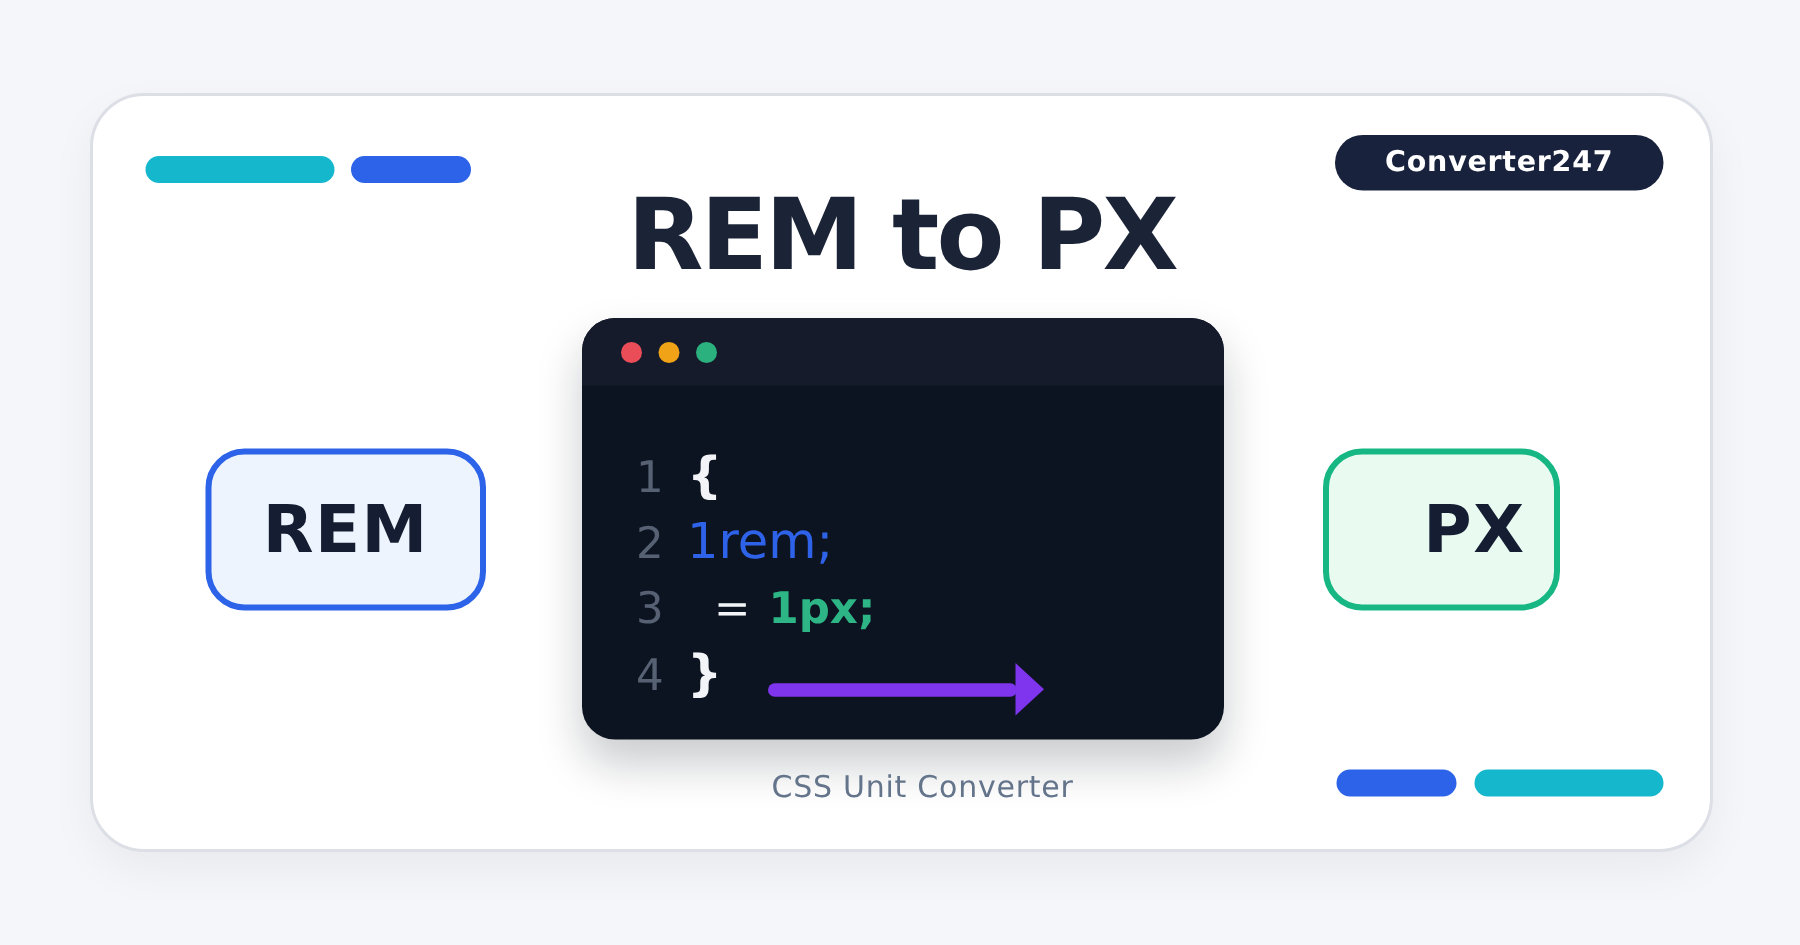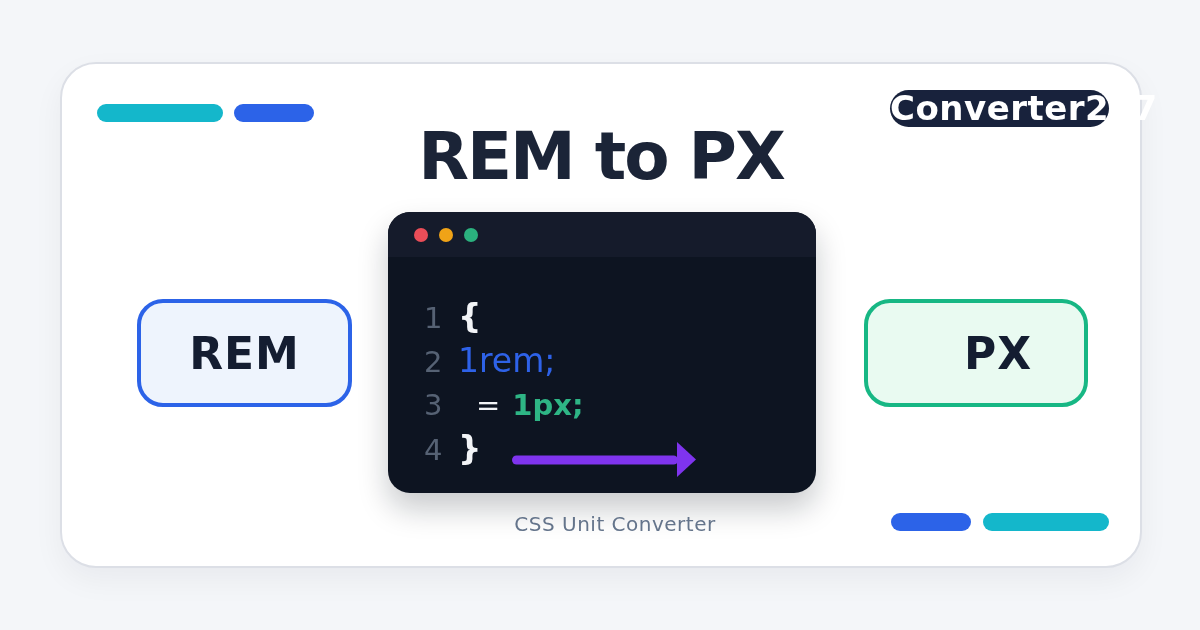--- a/index.html
+++ b/index.html
@@ -24,30 +24,30 @@
   .pills-top{left:35px;top:40px;}
   .pills-bottom{left:829px;top:449px;gap:12px;}
   .pill{height:18px;border-radius:9px;display:inline-block;}
   .pill-cyan{background:var(--accent-cyan);}
   .pill-blue{background:var(--accent-blue);}
   .pill-lg{width:126px;}
   .pill-sm{width:80px;}
 
   .badge{position:absolute;left:828px;top:26px;width:219px;height:37px;
     background:var(--badge-bg);color:var(--badge-text);border-radius:19px;
-    font-size:34px;font-weight:bold;text-align:center;line-height:37px;letter-spacing:.5px;}
+    font-size:19px;font-weight:bold;text-align:center;line-height:37px;letter-spacing:.5px;}
 
   .title{position:absolute;left:0;right:0;top:54px;text-align:center;
     color:var(--ink);font-size:66px;font-weight:bold;letter-spacing:-2px;}
 
   .unit-box{position:absolute;top:235px;height:108px;border-radius:26px;
     display:flex;align-items:center;justify-content:center;
     font-weight:bold;font-size:44px;color:#141d31;letter-spacing:1px;}
-  .box-rem{left:75px;width:215px;background:var(--box-rem-bg);border:4px solid var(--accent-blue);}
-  .box-px{left:802px;width:224px;background:var(--box-px-bg);border:4px solid var(--accent-green);padding-left:44px;}
+  .box-rem{left:75px;width:187px;background:var(--box-rem-bg);border:4px solid var(--accent-blue);}
+  .box-px{left:820px;width:158px;background:var(--box-px-bg);border:4px solid var(--accent-green);padding-left:44px;}
 
   .window{position:absolute;left:326px;top:148px;width:428px;height:281px;
     background:var(--window-bg);border-radius:22px;overflow:hidden;
     box-shadow:0 16px 30px rgba(10,16,28,.22);}
   .window-bar{height:45px;background:var(--window-bar);display:flex;align-items:center;
     gap:11px;padding-left:26px;}
   .dot{width:14px;height:14px;border-radius:50%;display:inline-block;}
   .dot-red{background:var(--dot-red);}
   .dot-yellow{background:var(--dot-yellow);}
   .dot-green{background:var(--dot-green);}

